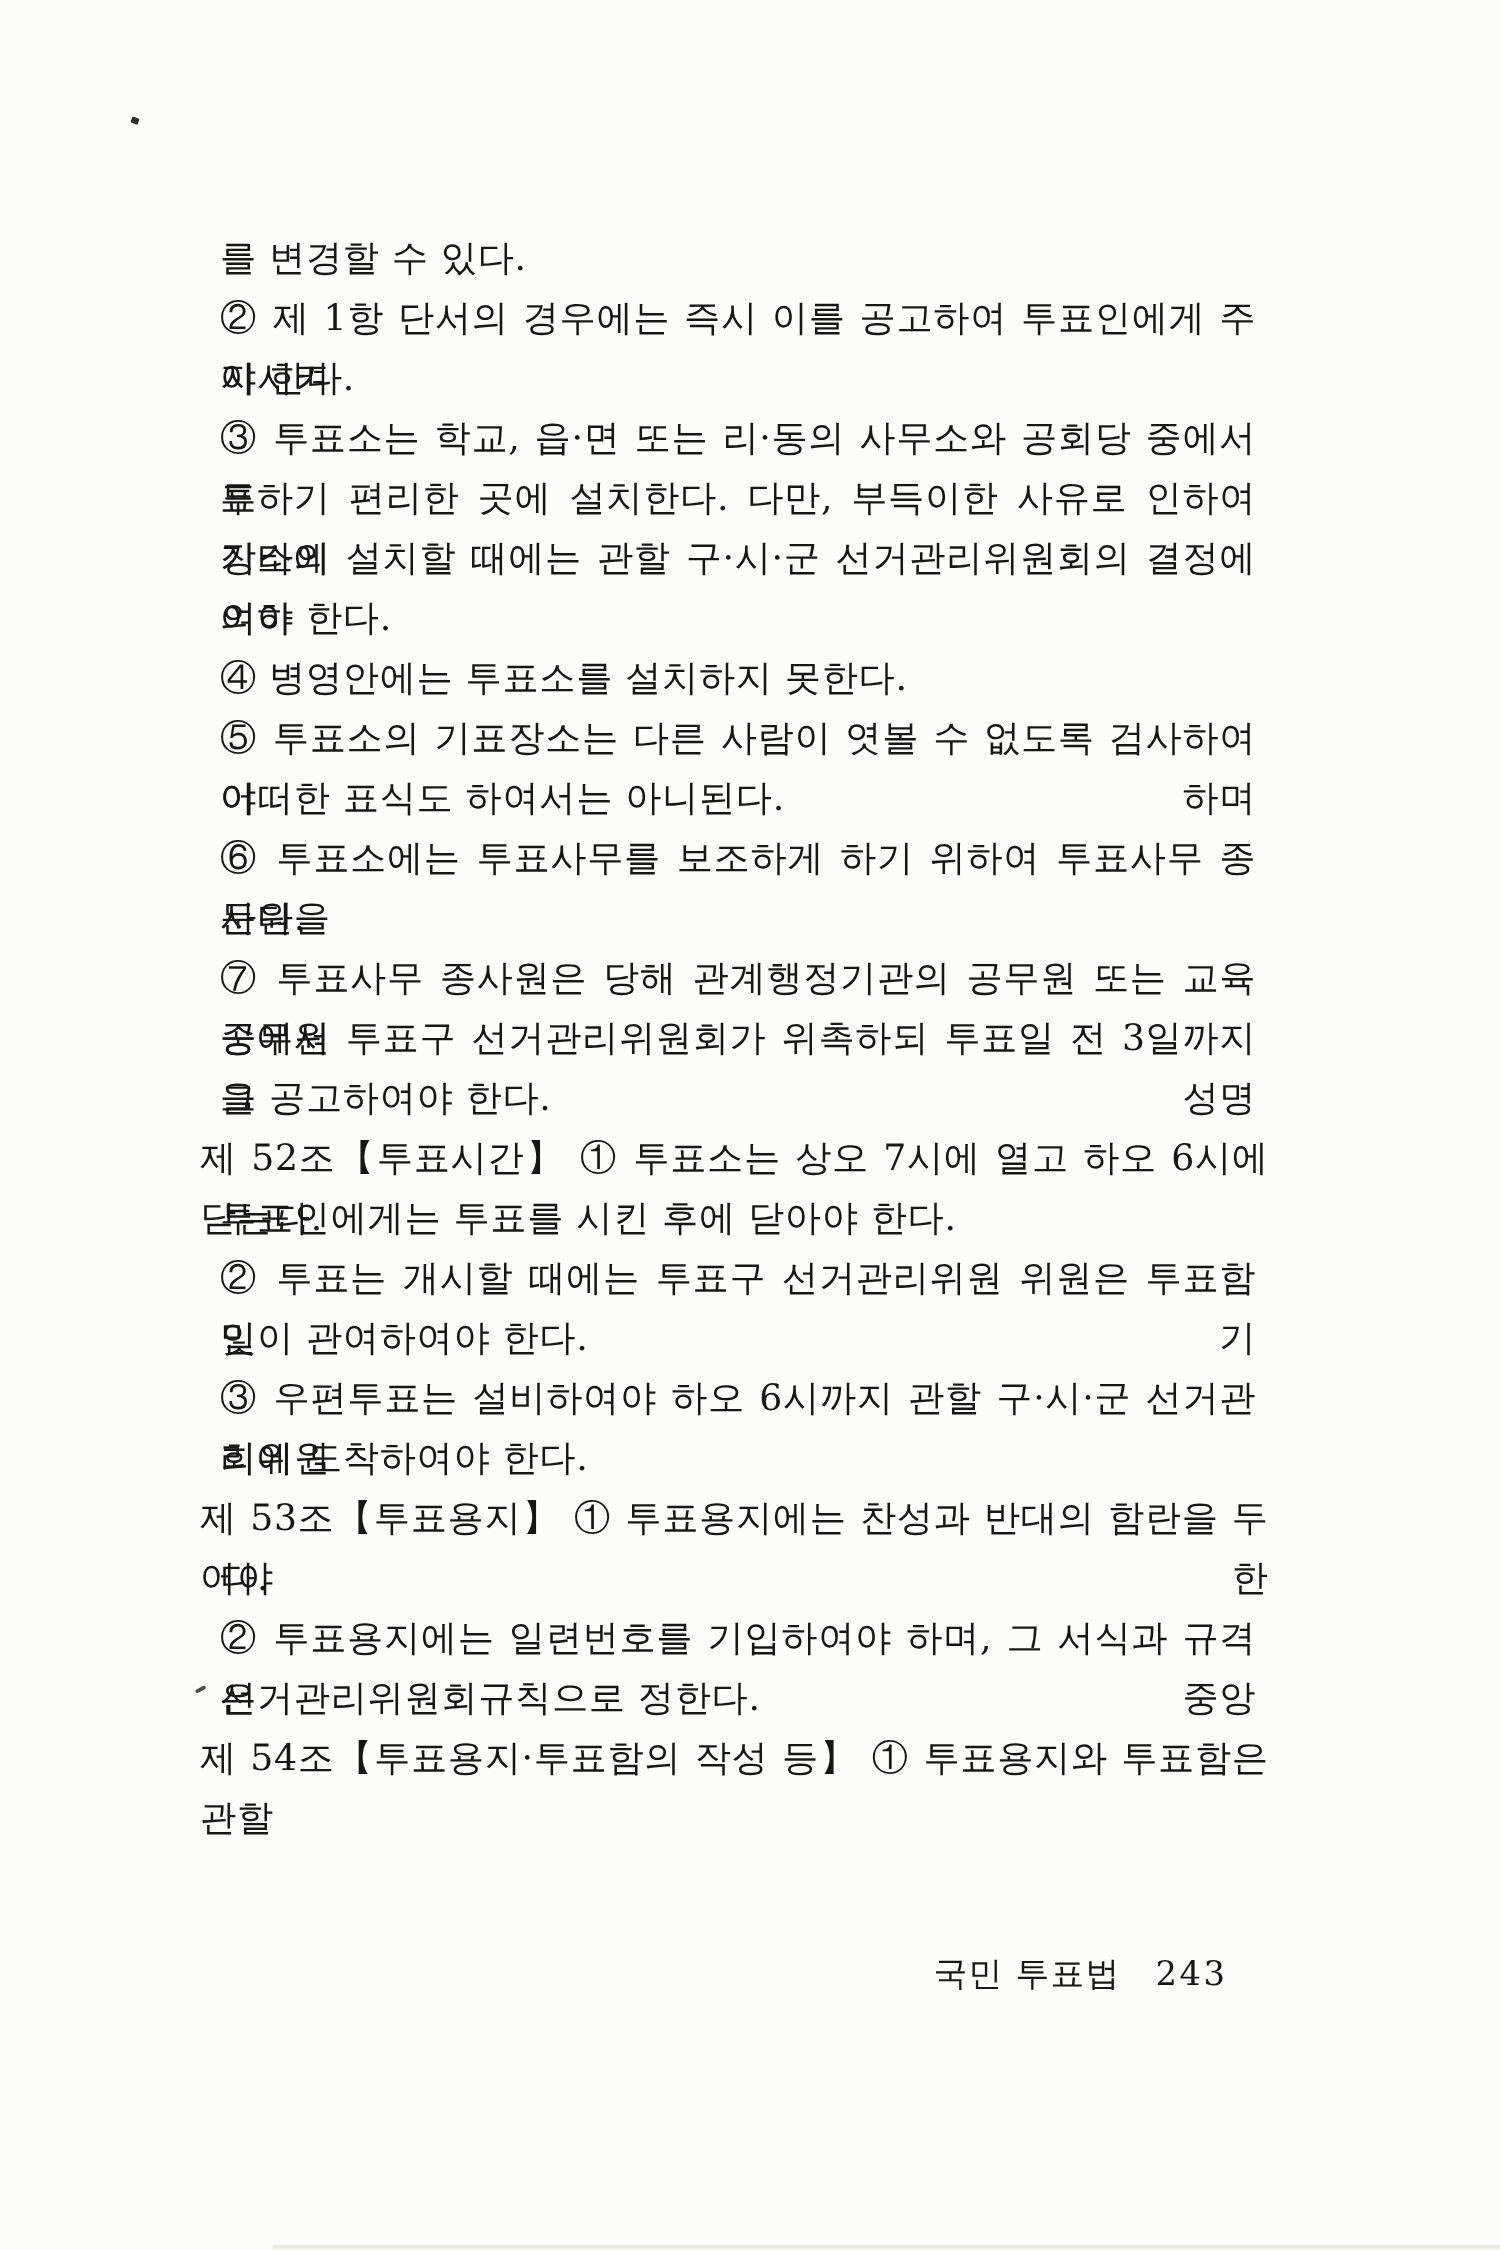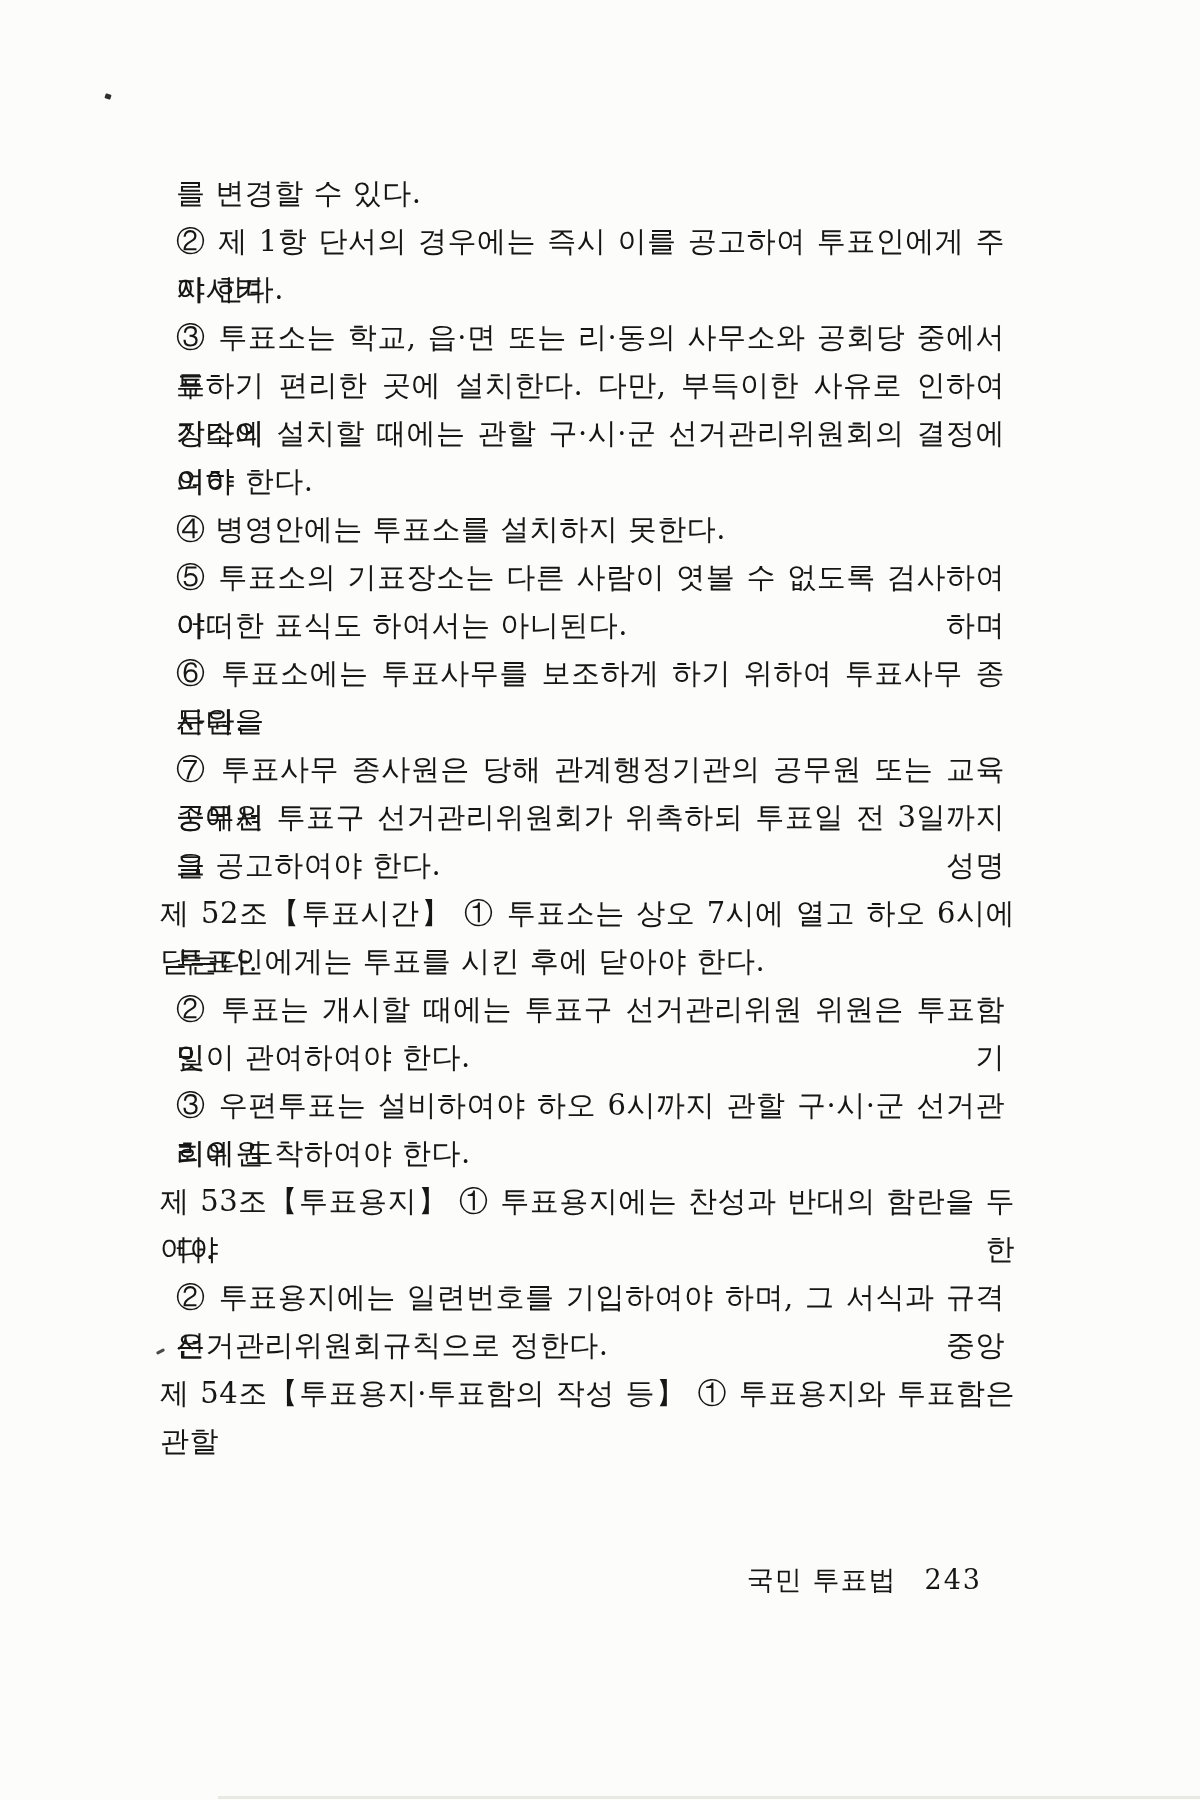--- a/index.html
+++ b/index.html
@@ -17,21 +17,21 @@
   .page {
     position: absolute;
     left: 0; top: 0;
     width: 1200px;
     height: 1800px;
     background: var(--paper);
   }
   .textblock {
     position: absolute;
     left: 150px;
-    top: 169px;
+    top: 182px;
     width: 855px;
     color: var(--ink);
     font-size: 29px;
     line-height: 48px;
     letter-spacing: 0.5px;
   }
   .line {
     height: 48px;
     white-space: normal;
     overflow: visible;

